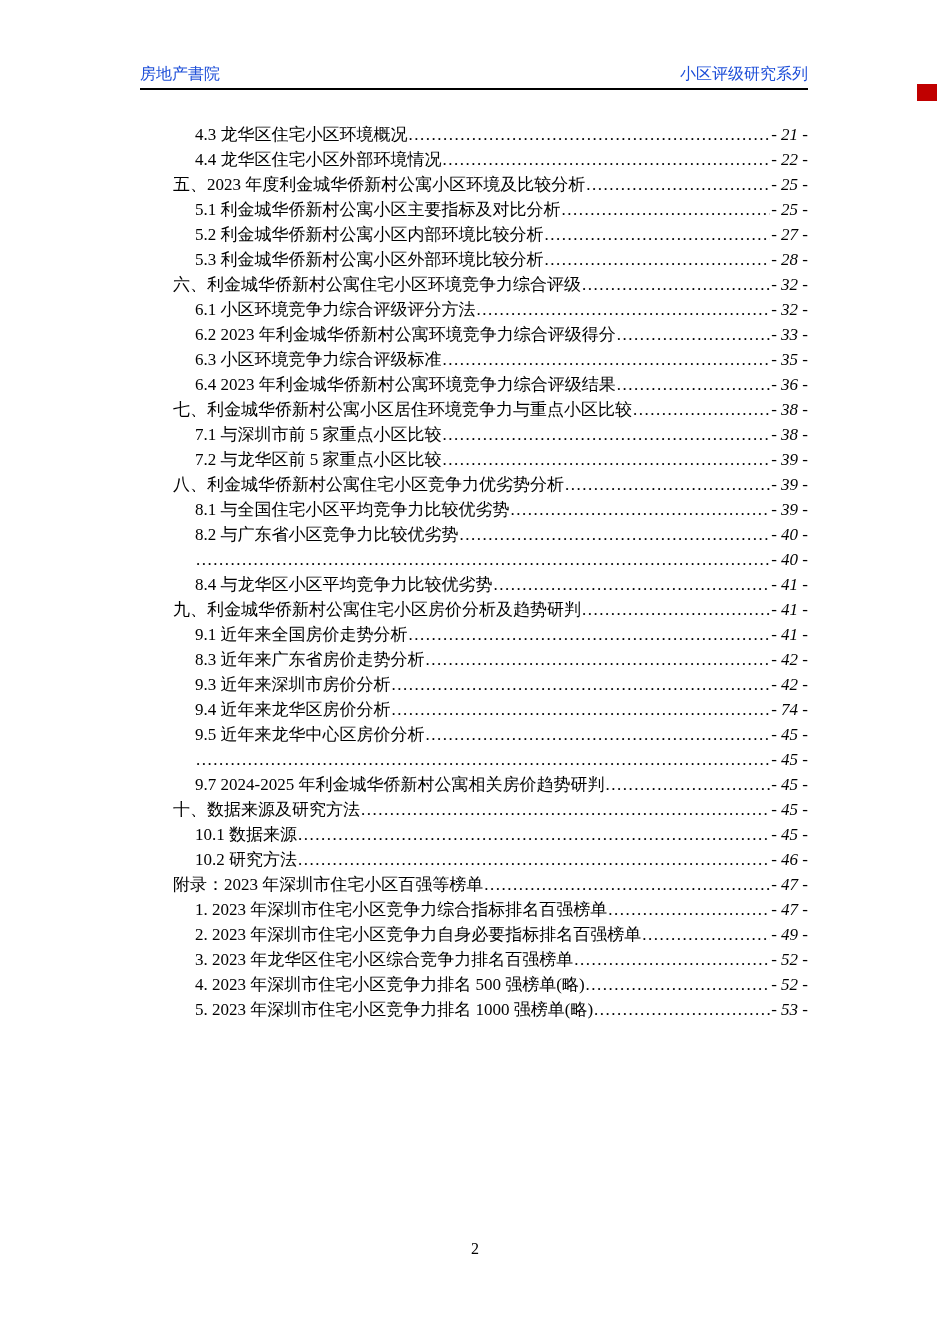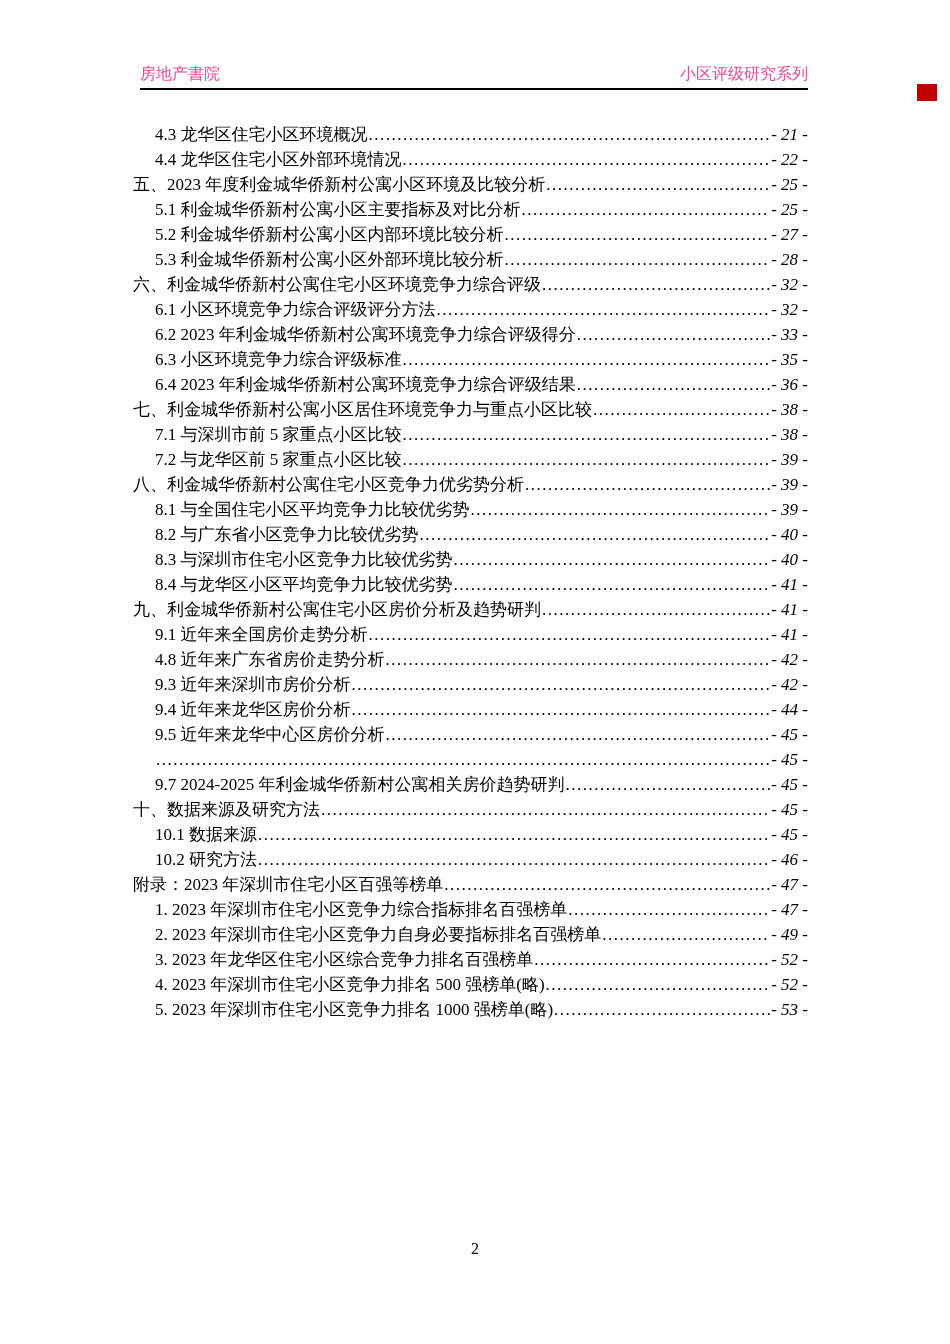--- a/index.html
+++ b/index.html
@@ -5,34 +5,34 @@
   * { margin:0; padding:0; box-sizing:border-box; }
   html,body { width:950px; height:1344px; background:#ffffff; overflow:hidden; }
   .page {
     position:relative; width:950px; height:1344px; background:#ffffff;
     font-family:"Liberation Serif","DejaVu Serif",serif; color:#000;
   }
   .header {
     position:absolute; left:140px; top:64px; width:668px;
     display:flex; justify-content:space-between; align-items:flex-end;
     font-family:"Liberation Sans","DejaVu Sans",sans-serif;
-    font-size:16px; line-height:20px; color:#ec4899;
+    font-size:16px; line-height:20px; color:#1d4ed8;
     padding-bottom:4px; border-bottom:2px solid #000;
   }
   .accent {
     position:absolute; left:917px; top:84px; width:20px; height:17px;
     background:#c00000;
   }
   .toc {
     position:absolute; left:133px; top:122px; width:675px;
     font-size:17px; color:#000;
   }
   .toc-row {
     display:flex; align-items:flex-end;
-    height:25px; line-height:25px; white-space:nowrap;
+    height:25px; line-height:25px; white-space:nowrap;margin-left:40px;
   }
   .toc-row.l2 { padding-left:22px; }
   .toc-title { flex:none; }
   .dots {
     flex:1 1 auto; overflow:hidden; white-space:nowrap;
     letter-spacing:1.5px; margin:0 1px; min-width:10px;
   }
   .toc-page { flex:none;font-style:italic; }
   .footer {
     position:absolute; left:0; top:1238px; width:950px;
@@ -131,53 +131,52 @@
         <span class="toc-title">8.1 与全国住宅小区平均竞争力比较优劣势</span>
         <span class="dots">................................................................................................................................................................</span>
         <span class="toc-page">- 39 -</span>
       </div>
       <div class="toc-row l2">
         <span class="toc-title">8.2 与广东省小区竞争力比较优劣势</span>
         <span class="dots">................................................................................................................................................................</span>
         <span class="toc-page">- 40 -</span>
       </div>
       <div class="toc-row l2">
-        <span class="toc-title">8.3 与深圳市住宅小区竞争力比较优劣势</span>
         <span class="dots">................................................................................................................................................................</span>
         <span class="toc-page">- 40 -</span>
       </div>
       <div class="toc-row l2">
         <span class="toc-title">8.4 与龙华区小区平均竞争力比较优劣势</span>
         <span class="dots">................................................................................................................................................................</span>
         <span class="toc-page">- 41 -</span>
       </div>
       <div class="toc-row l1">
         <span class="toc-title">九、利金城华侨新村公寓住宅小区房价分析及趋势研判</span>
         <span class="dots">................................................................................................................................................................</span>
         <span class="toc-page">- 41 -</span>
       </div>
       <div class="toc-row l2">
         <span class="toc-title">9.1 近年来全国房价走势分析</span>
         <span class="dots">................................................................................................................................................................</span>
         <span class="toc-page">- 41 -</span>
       </div>
       <div class="toc-row l2">
-        <span class="toc-title">4.8 近年来广东省房价走势分析</span>
+        <span class="toc-title">8.3 近年来广东省房价走势分析</span>
         <span class="dots">................................................................................................................................................................</span>
         <span class="toc-page">- 42 -</span>
       </div>
       <div class="toc-row l2">
         <span class="toc-title">9.3 近年来深圳市房价分析</span>
         <span class="dots">................................................................................................................................................................</span>
         <span class="toc-page">- 42 -</span>
       </div>
       <div class="toc-row l2">
         <span class="toc-title">9.4 近年来龙华区房价分析</span>
         <span class="dots">................................................................................................................................................................</span>
-        <span class="toc-page">- 44 -</span>
+        <span class="toc-page">- 74 -</span>
       </div>
       <div class="toc-row l2">
         <span class="toc-title">9.5 近年来龙华中心区房价分析</span>
         <span class="dots">................................................................................................................................................................</span>
         <span class="toc-page">- 45 -</span>
       </div>
       <div class="toc-row l2">
         <span class="dots">................................................................................................................................................................</span>
         <span class="toc-page">- 45 -</span>
       </div>

